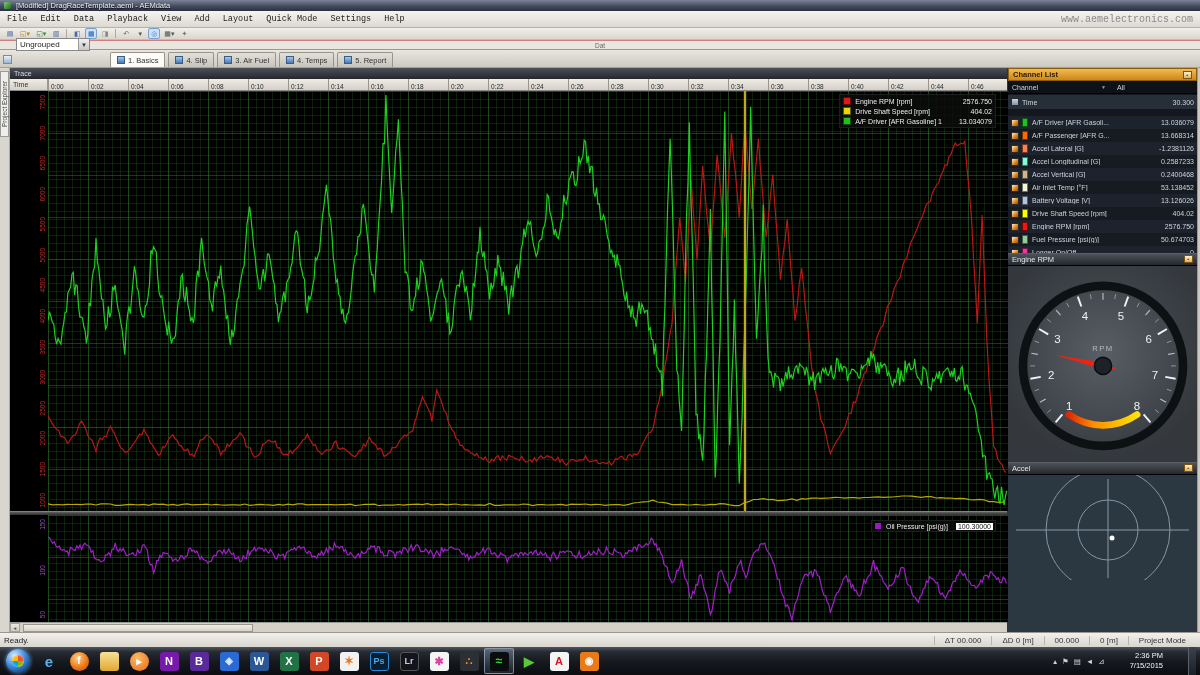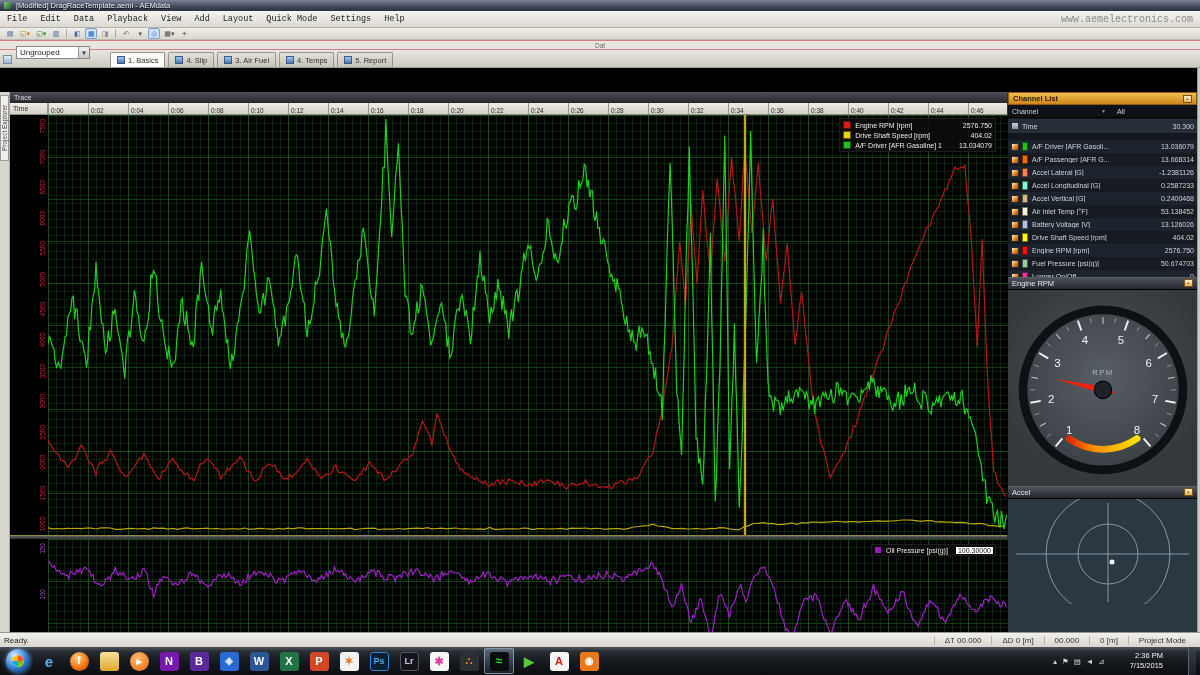--- a/index.html
+++ b/index.html
@@ -13,28 +13,28 @@
   .titlebar .title { font-size:7.5px; color:#eef1f7; text-shadow:0 1px 1px #000; white-space:nowrap; }
   .menubar { height:17px; background:linear-gradient(#f6f4f0,#dcd9d2); border-bottom:1px solid #b6b2aa; display:flex; align-items:center; gap:13px; padding:0 7px; font-size:8.5px; color:#1d1d1d;font-family:Liberation Mono, monospace; }
   .menubar .url { margin-left:auto; color:#8a8a8a; font-size:10px; }
   .toolbar { height:12px; background:linear-gradient(#f1efea,#d9d6ce); border-bottom:1px solid #c2beb6; display:flex; align-items:center; gap:2px; padding:0 4px; }
   .tbtn { height:11px; min-width:12px; display:flex; align-items:center; justify-content:center; font-size:7px; border:1px solid transparent; border-radius:2px; padding:0 1px; }
   .tbtn.pressed { background:#cfe0f5; border-color:#7aa0cc; }
   .tsep { width:1px; height:9px; background:#aeaaa2; margin:0 2px; }
   .dockstrip { height:10px; background:#e9e6e0; border-top:1px solid #d08080; border-bottom:1px solid #d08080; display:flex; align-items:center; justify-content:center; font-size:6.5px; color:#666; }
   .tabrow { height:18px; background:linear-gradient(#e9e6e0,#ccc9c1); border-bottom:1px solid #a5a199; display:flex; align-items:flex-end; padding:0 2px; gap:3px; }
   .grpico { width:9px; height:9px; margin:0 1px 3px 1px; background:linear-gradient(#e8f0f8,#9ab4d0); border:1px solid #7a8aa0; flex:none; }
-  .combo { display:flex; align-items:center; justify-content:space-between; width:74px; height:13px; margin-bottom:8px; background:#fff; border:1px solid #888; font-size:8px; color:#222; padding-left:3px; }
+  .combo { display:flex; align-items:center; justify-content:space-between; width:74px; height:13px; margin-bottom:16px; background:#fff; border:1px solid #888; font-size:8px; color:#222; padding-left:3px; }
   .combo .dd { width:11px; height:11px; background:linear-gradient(#f0f0f0,#c8c8c8); border-left:1px solid #999; font-size:6px; display:flex; align-items:center; justify-content:center; color:#333; }
   .tab { display:flex; align-items:center; gap:3px; height:15px; padding:0 6px; font-size:7.5px; color:#333; background:linear-gradient(#e3e0d9,#c6c3bb); border:1px solid #98948c; border-bottom:none; border-radius:2px 2px 0 0; }
   .tab.active { background:#fcfbf8; }
   .tabico { width:8px; height:8px; background:linear-gradient(#a8c8e8,#4a78b0); border:1px solid #3c5c88; flex:none; }
 
   
-  .main { position:absolute; top:68px; left:0; width:1200px; height:564px; display:flex;margin-top:24px; }
+  .main { position:absolute; top:68px; left:0; width:1200px; height:564px; display:flex; }
   .leftstrip { width:10px; background:#d9d6d0; border-right:1px solid #a8a8a8; flex:none; }
   .vtab { margin-top:3px; height:66px; width:9px; background:#f0eee9; border:1px solid #9a9a9a; writing-mode:vertical-rl; transform:rotate(180deg); font-size:6.5px; color:#444; display:flex; align-items:center; justify-content:center; }
 
   .trace { width:998px; flex:none; display:flex; flex-direction:column; background:#000; border-right:1px solid #333; }
   .trace-title { height:11px; background:linear-gradient(#4c5057,#25272b); color:#d8dbe0; font-size:7px; display:flex; align-items:center; padding:0 4px; flex:none; }
   .ruler { height:12px; background:linear-gradient(#f0ede6,#d4d0c8); border-bottom:1px solid #8a8a8a; display:flex; flex:none; }
   .timecell { width:38px; flex:none; font-size:7px; color:#333; border-right:1px solid #999; display:flex; align-items:center; padding-left:3px; }
   .ticks { display:flex; flex:1; overflow:hidden; }
   .tick { width:40px; flex:none; font-size:6.5px; color:#2a2a2a; border-left:1px solid #9a968e; padding-left:2px; display:flex; align-items:flex-end; }
 

